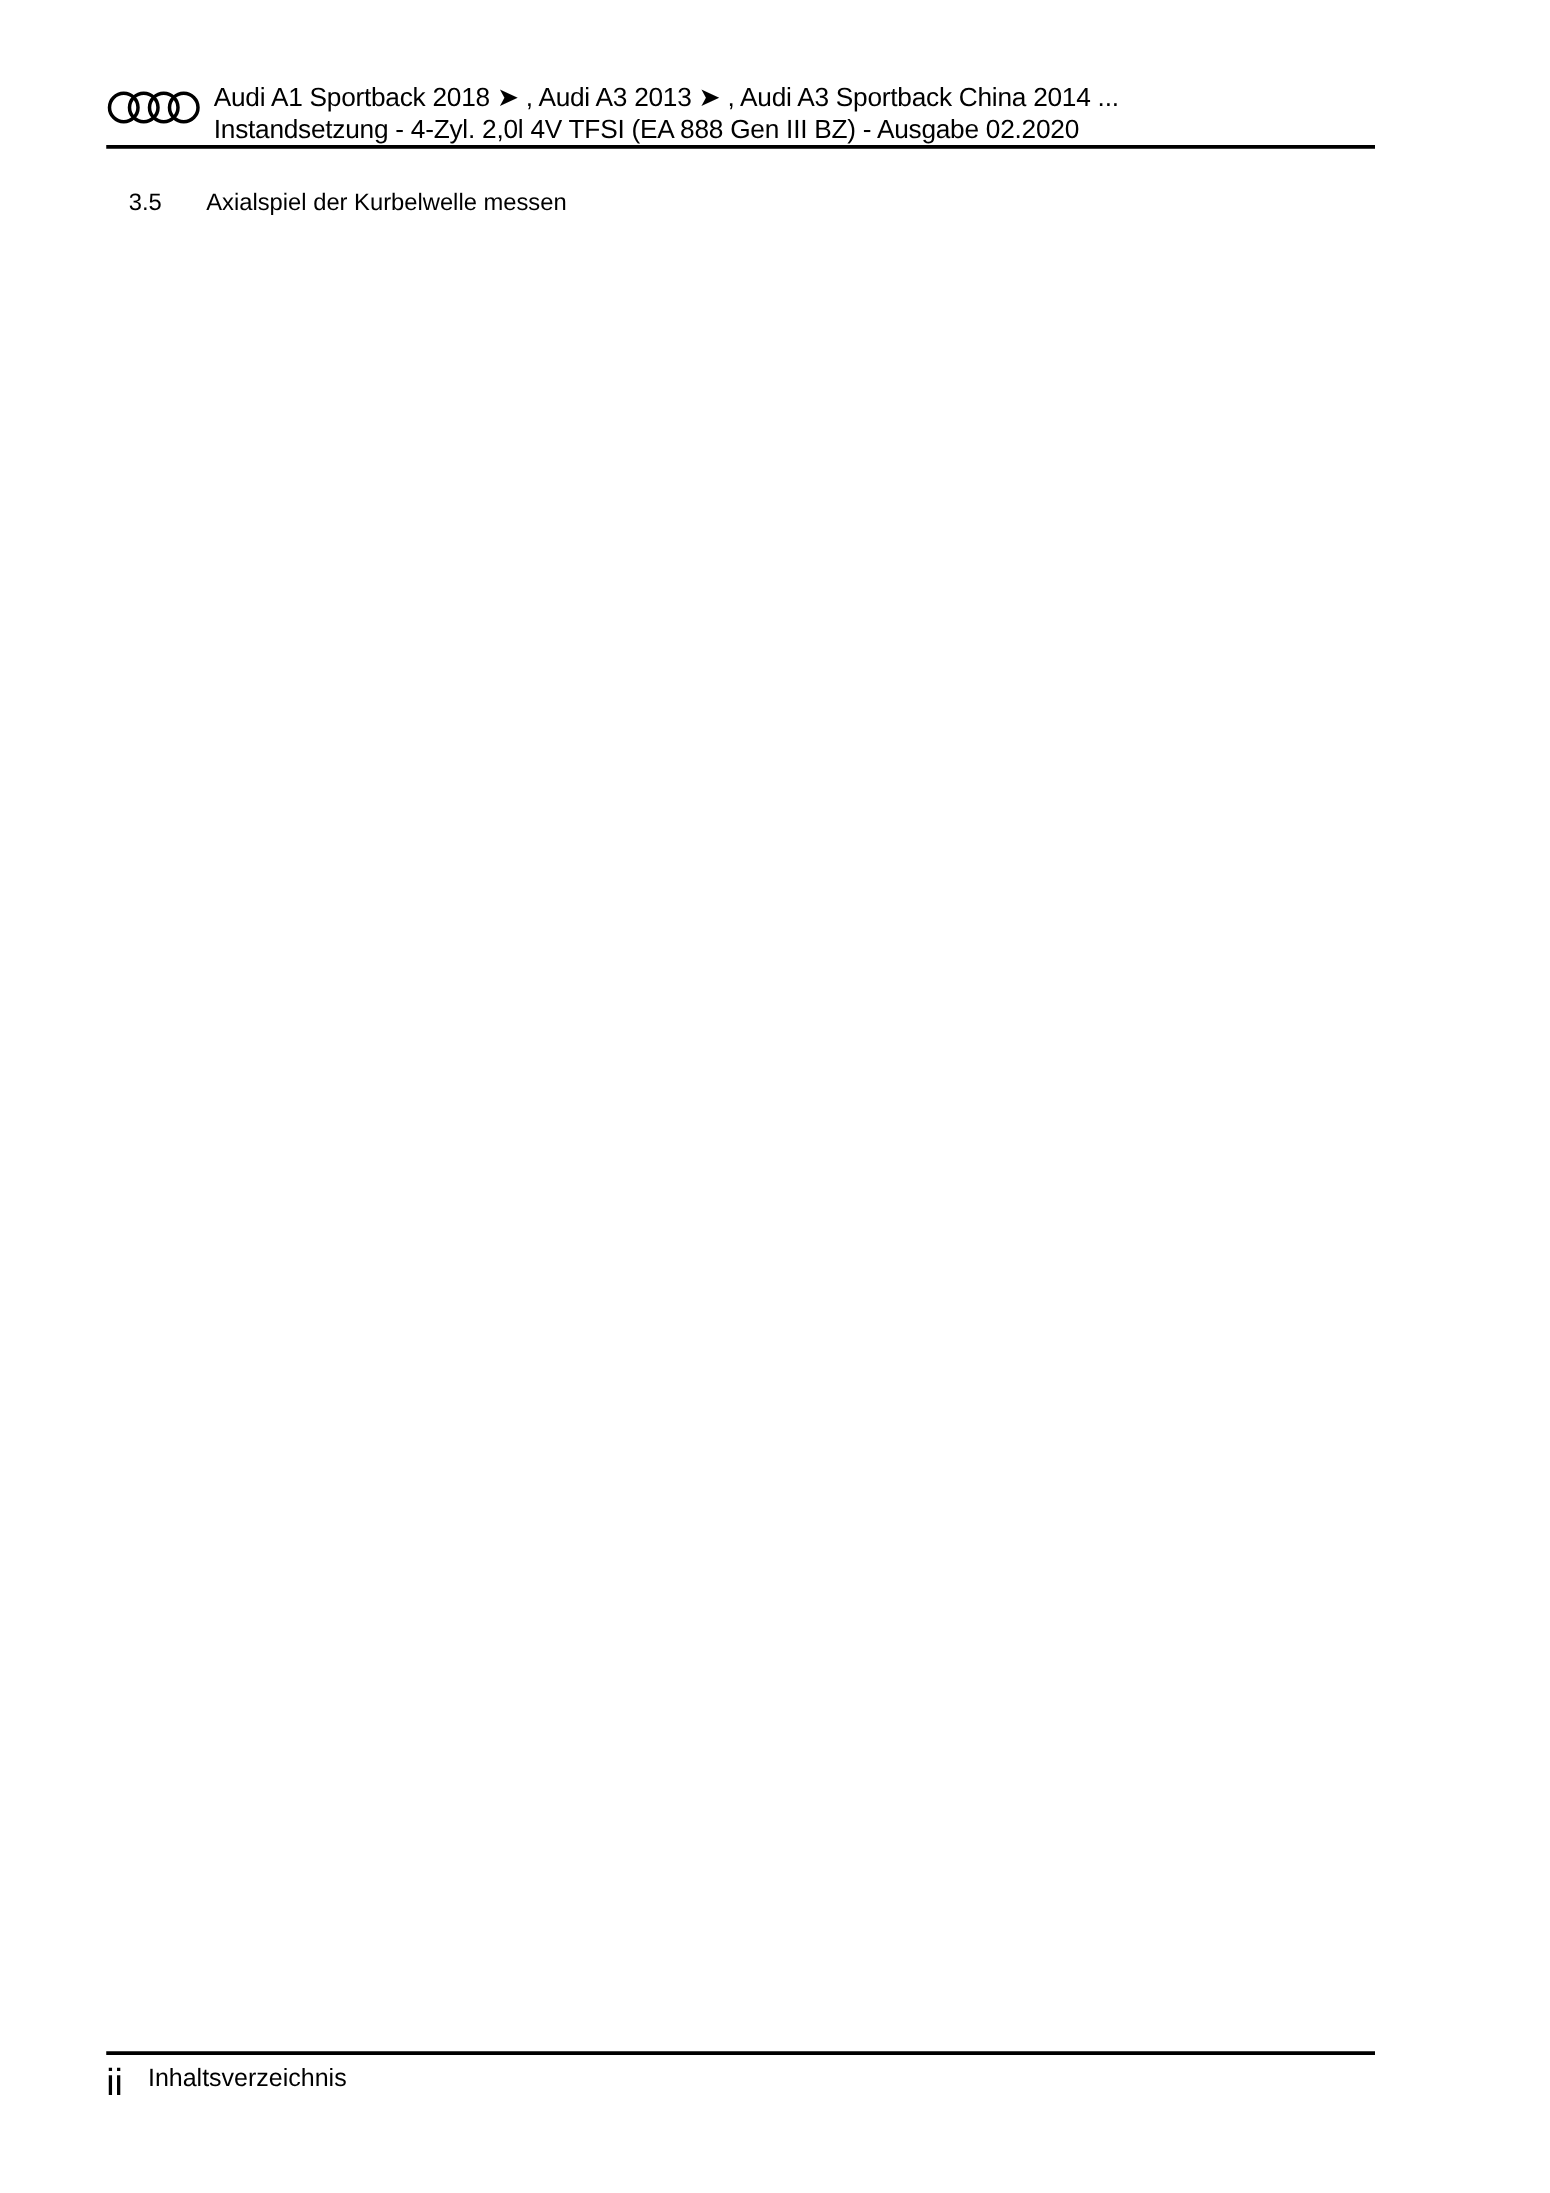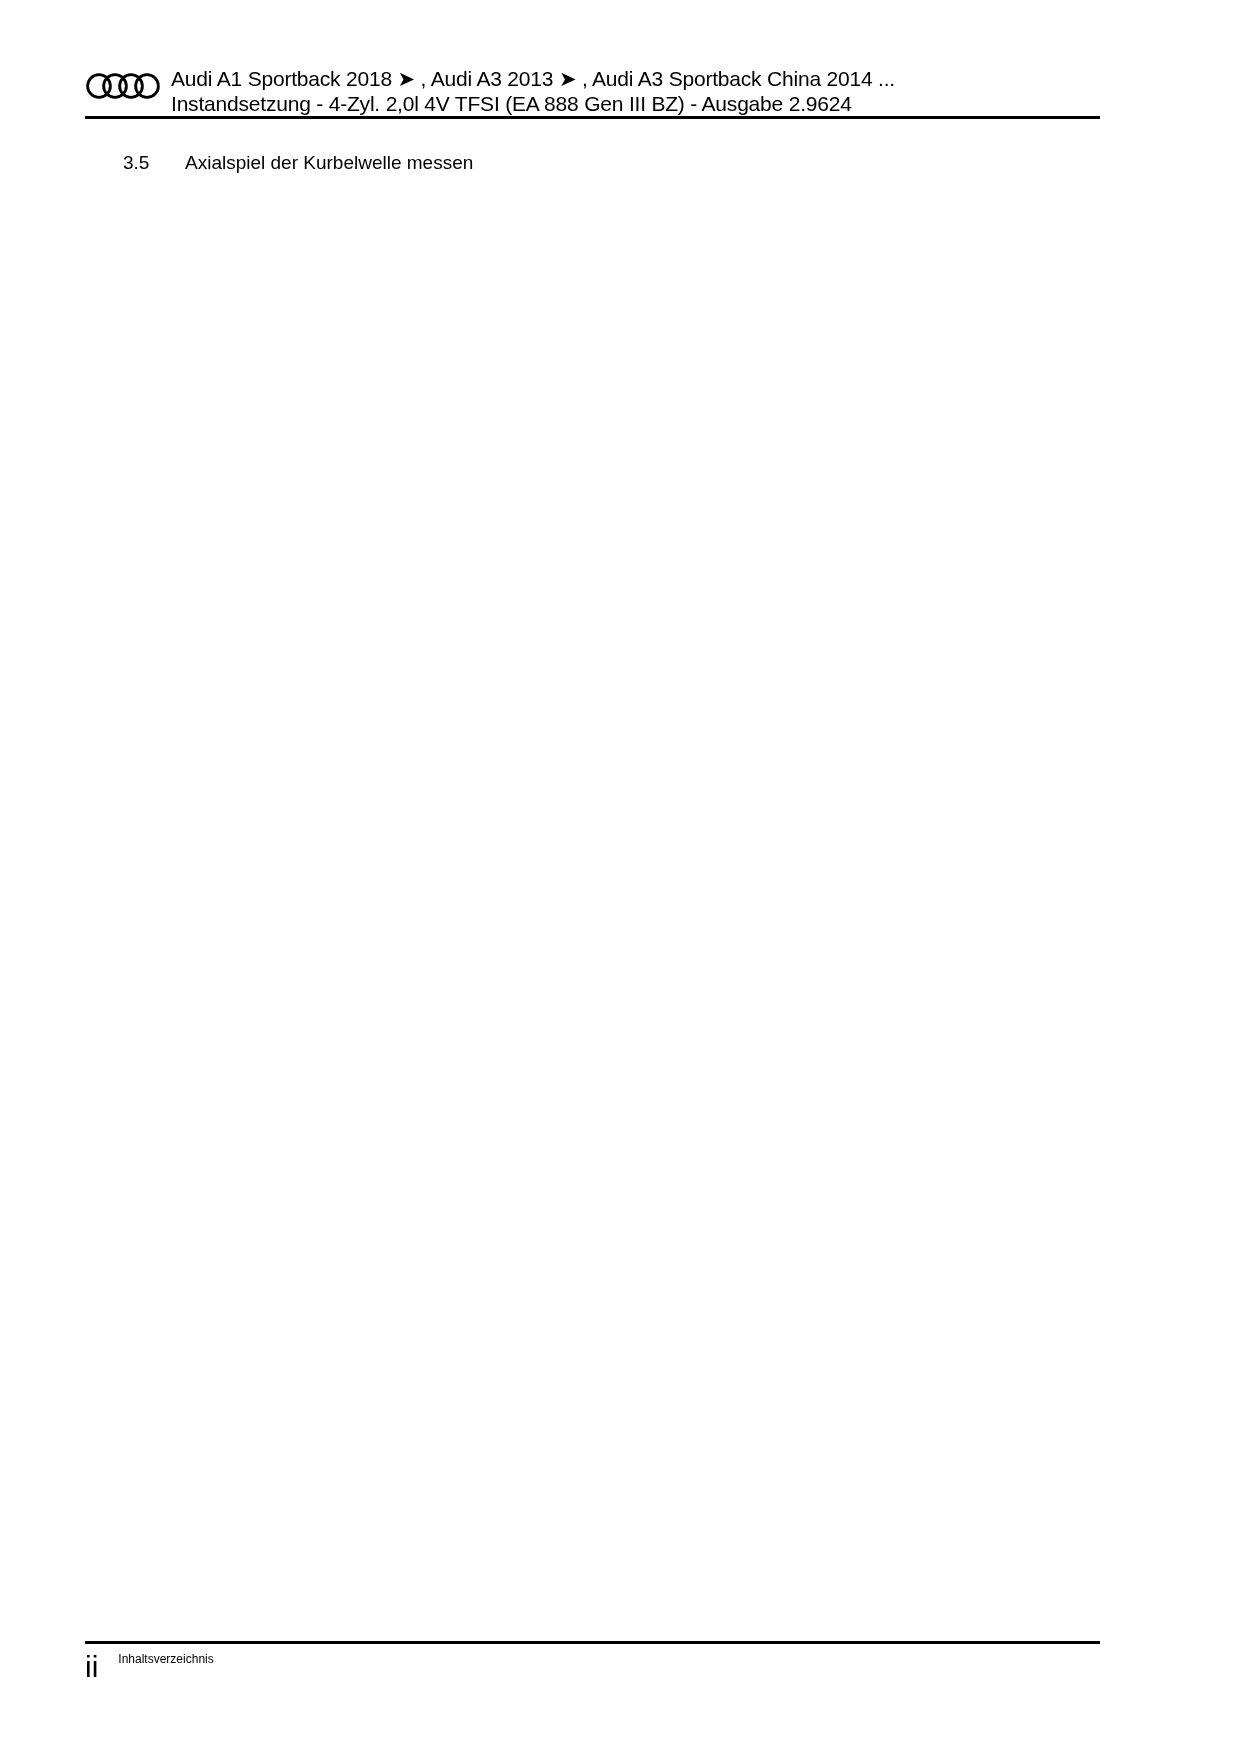--- a/index.html
+++ b/index.html
@@ -17,54 +17,54 @@
   .header{top:66px;display:flex;align-items:flex-start;}
   .logo{flex:none;margin-top:5px;margin-right:10px;}
   .header-text{font-size:21px;line-height:25px;letter-spacing:-0.2px;white-space:nowrap;}
   .rule{position:absolute;left:85px;width:1015px;height:3px;background:#000;}
   .rule-top{top:116px;}
   .rule-bottom{top:1641px;}
 
   
   .toc{top:150px;}
   .row{display:flex;align-items:baseline;font-size:19px;line-height:25px;white-space:nowrap;}
-  .row .num{flex:none;margin-left:38px;width:62px;}
+  .row .num{flex:none;margin-left:18px;width:62px;}
   .row .title{flex:none;}
   .row .dots{
     flex:1 1 auto;align-self:stretch;margin:0 8px 0 10px;
     background-image:radial-gradient(circle,#000 1.25px,rgba(0,0,0,0) 1.55px);
     background-size:13.5px 4px;background-repeat:repeat-x;
     background-position:left bottom 6px;
   }
   .row .page{flex:none;min-width:52px;text-align:right;}
 
   
   .footer{top:1652px;display:flex;align-items:flex-start;}
   .footer-roman{font-size:30px;line-height:30px;}
-  .footer-label{font-size:12px;margin-left:20px;}
+  .footer-label{font-size:20px;margin-left:20px;}
 </style>
 </head>
 <body>
 
 <div class="page">
 
   <div class="content header">
     <span class="logo">
       <svg width="76" height="30" viewBox="0 0 76 30" aria-hidden="true">
         <g fill="none" stroke="#000" stroke-width="2.8">
           <circle cx="14" cy="15" r="11.4"></circle>
           <circle cx="30" cy="15" r="11.4"></circle>
           <circle cx="46" cy="15" r="11.4"></circle>
           <circle cx="62" cy="15" r="11.4"></circle>
         </g>
       </svg>
     </span>
     <span class="header-text">
       <span style="display:block">Audi A1 Sportback 2018 ➤ , Audi A3 2013 ➤ , Audi A3 Sportback China 2014 ...</span>
-      <span style="display:block">Instandsetzung - 4-Zyl. 2,0l 4V TFSI (EA 888 Gen III BZ) - Ausgabe 2.9624</span>
+      <span style="display:block">Instandsetzung - 4-Zyl. 2,0l 4V TFSI (EA 888 Gen III BZ) - Ausgabe 02.2020</span>
     </span>
   </div>
 
   <div class="rule rule-top"></div>
 
   <div class="content toc">
       <div class="row">
         <span class="num">3.5</span>
         <span class="title">Axialspiel der Kurbelwelle messen</span>
         <span class="dots"></span>

